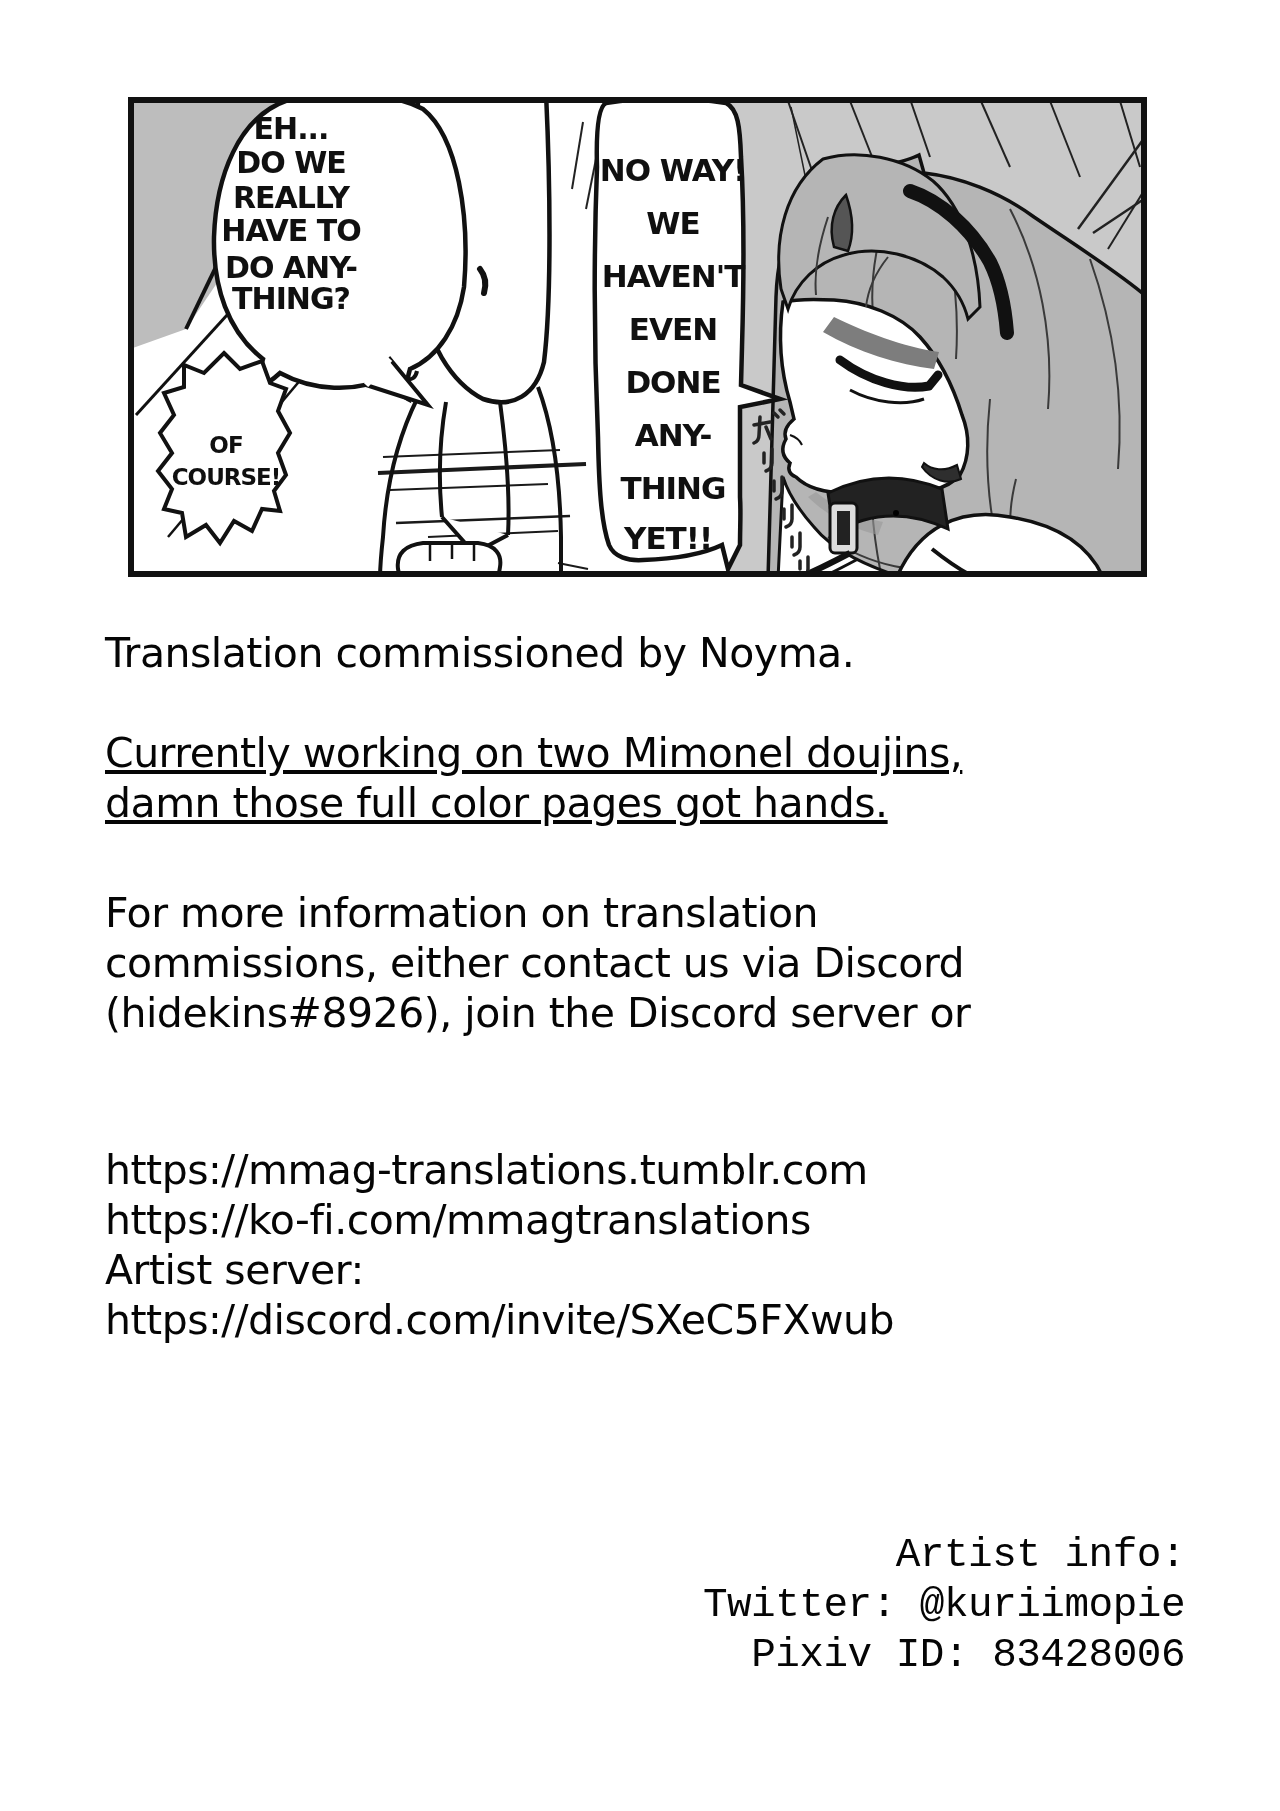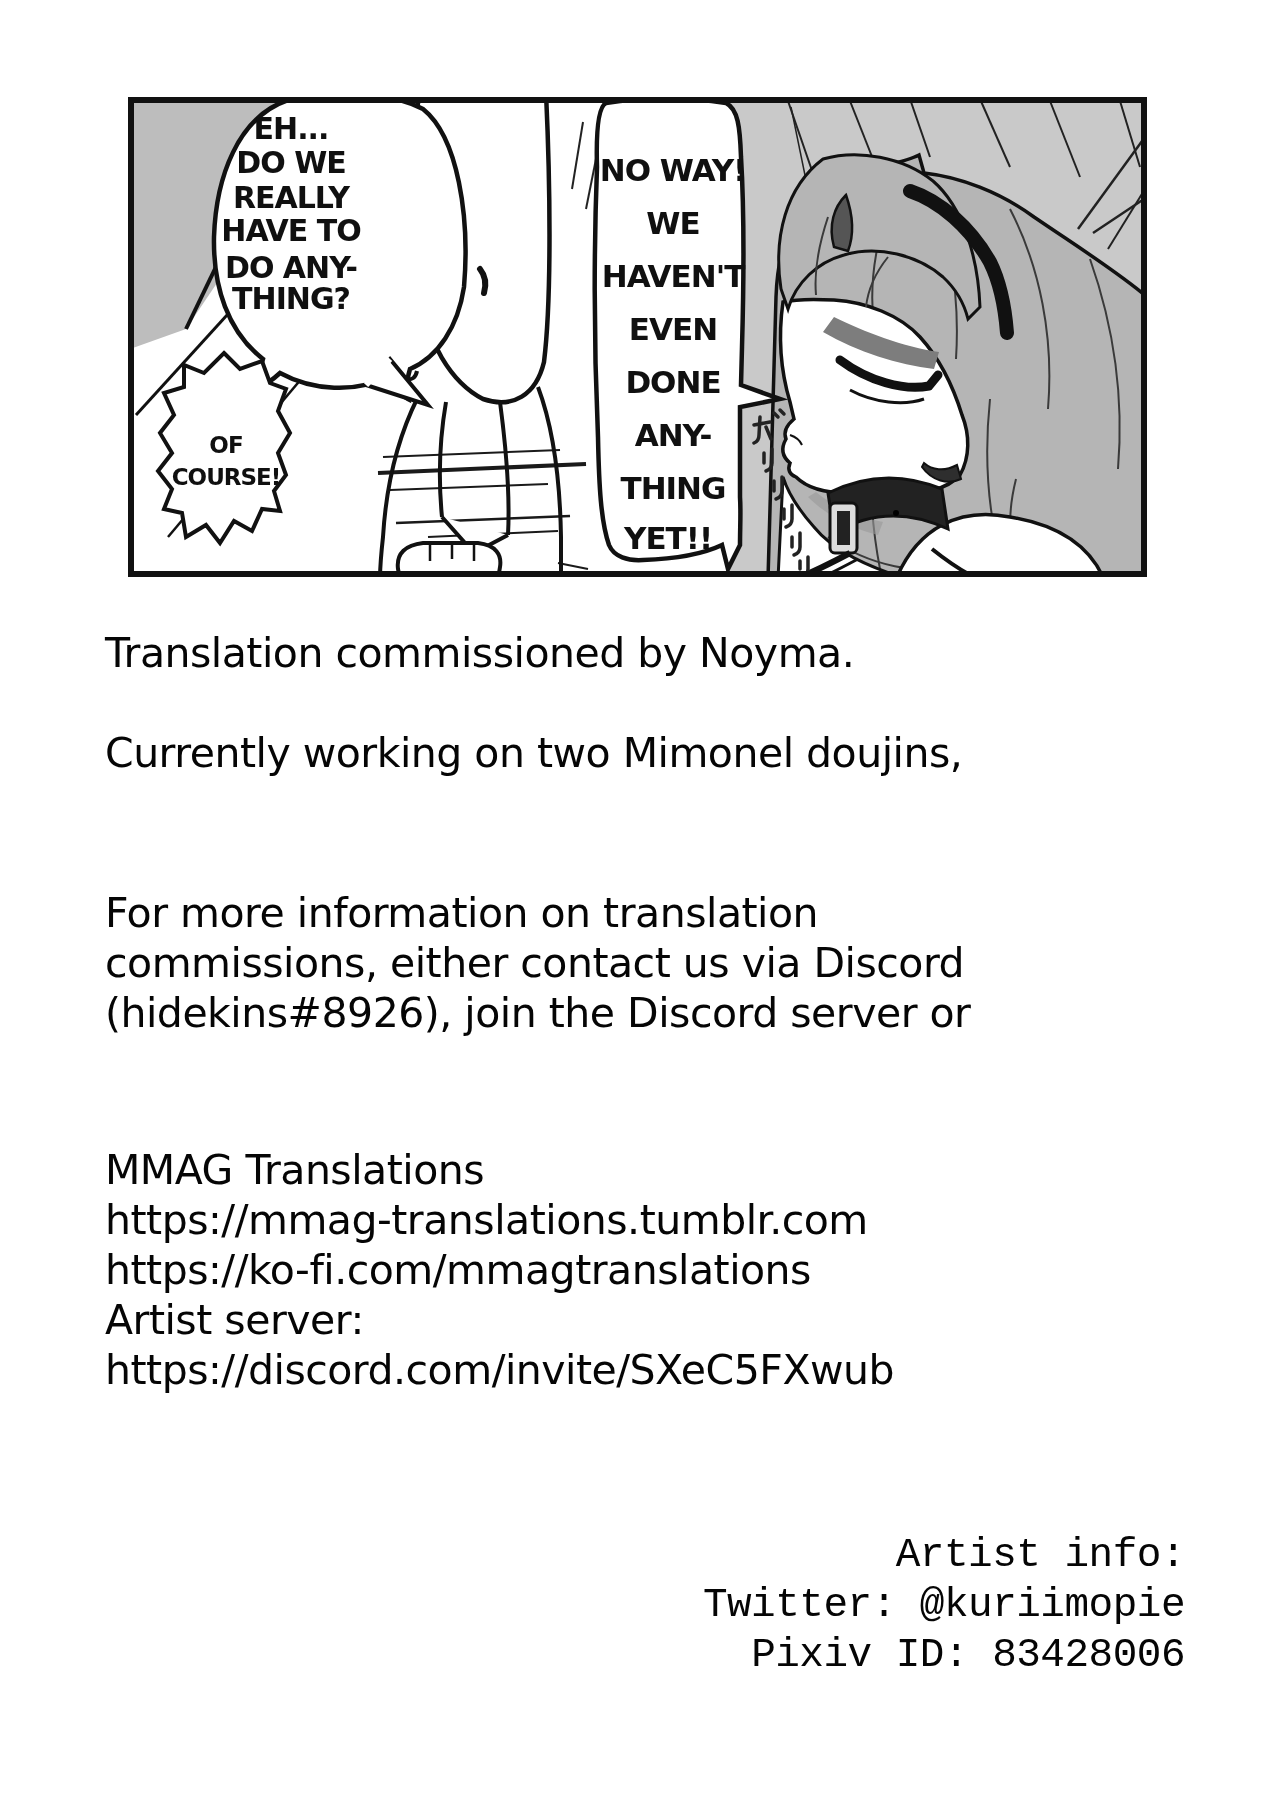--- a/index.html
+++ b/index.html
@@ -24,21 +24,21 @@
   .b2t{font-size:23px;letter-spacing:-1px;}
   .b3t{font-size:31px;letter-spacing:-1px;}
   .para{
     position:absolute;left:105px;
     font-size:41px;line-height:50px;
     letter-spacing:-0.5px;
     white-space:nowrap;
     color:#050505;
   }
   .p1{top:628px;text-align:right;}
-  .p2{top:728px;}
+  .p2{top:728px;text-decoration:underline;}
   .p3{top:888px;}
   .p4{top:1145px;}
   .p5{top:1530px;left:auto;right:95px;text-align:right;font-family:Liberation Mono, monospace;}
 </style>
 </head>
 <body>
 
 <div class="panel">
   <svg viewBox="0 0 1019 480">
     <defs>
@@ -201,30 +201,30 @@
     </g>
   </svg>
 </div>
 
 <div class="para p1">
   <div>Translation commissioned by Noyma.</div>
 </div>
 
 <div class="para p2">
   <div>Currently working on two Mimonel doujins,</div>
+  <div>damn those full color pages got hands.</div>
 </div>
 
 <div class="para p3">
   <div>For more information on translation</div>
   <div>commissions, either contact us via Discord</div>
   <div>(hidekins#8926), join the Discord server or</div>
 </div>
 
 <div class="para p4">
-  <div>MMAG Translations</div>
   <div>https://mmag-translations.tumblr.com</div>
   <div>https://ko-fi.com/mmagtranslations</div>
   <div>Artist server:</div>
   <div>https://discord.com/invite/SXeC5FXwub</div>
 </div>
 
 <div class="para p5">
   <div>Artist info:</div>
   <div>Twitter: @kuriimopie</div>
   <div>Pixiv ID: 83428006</div>

